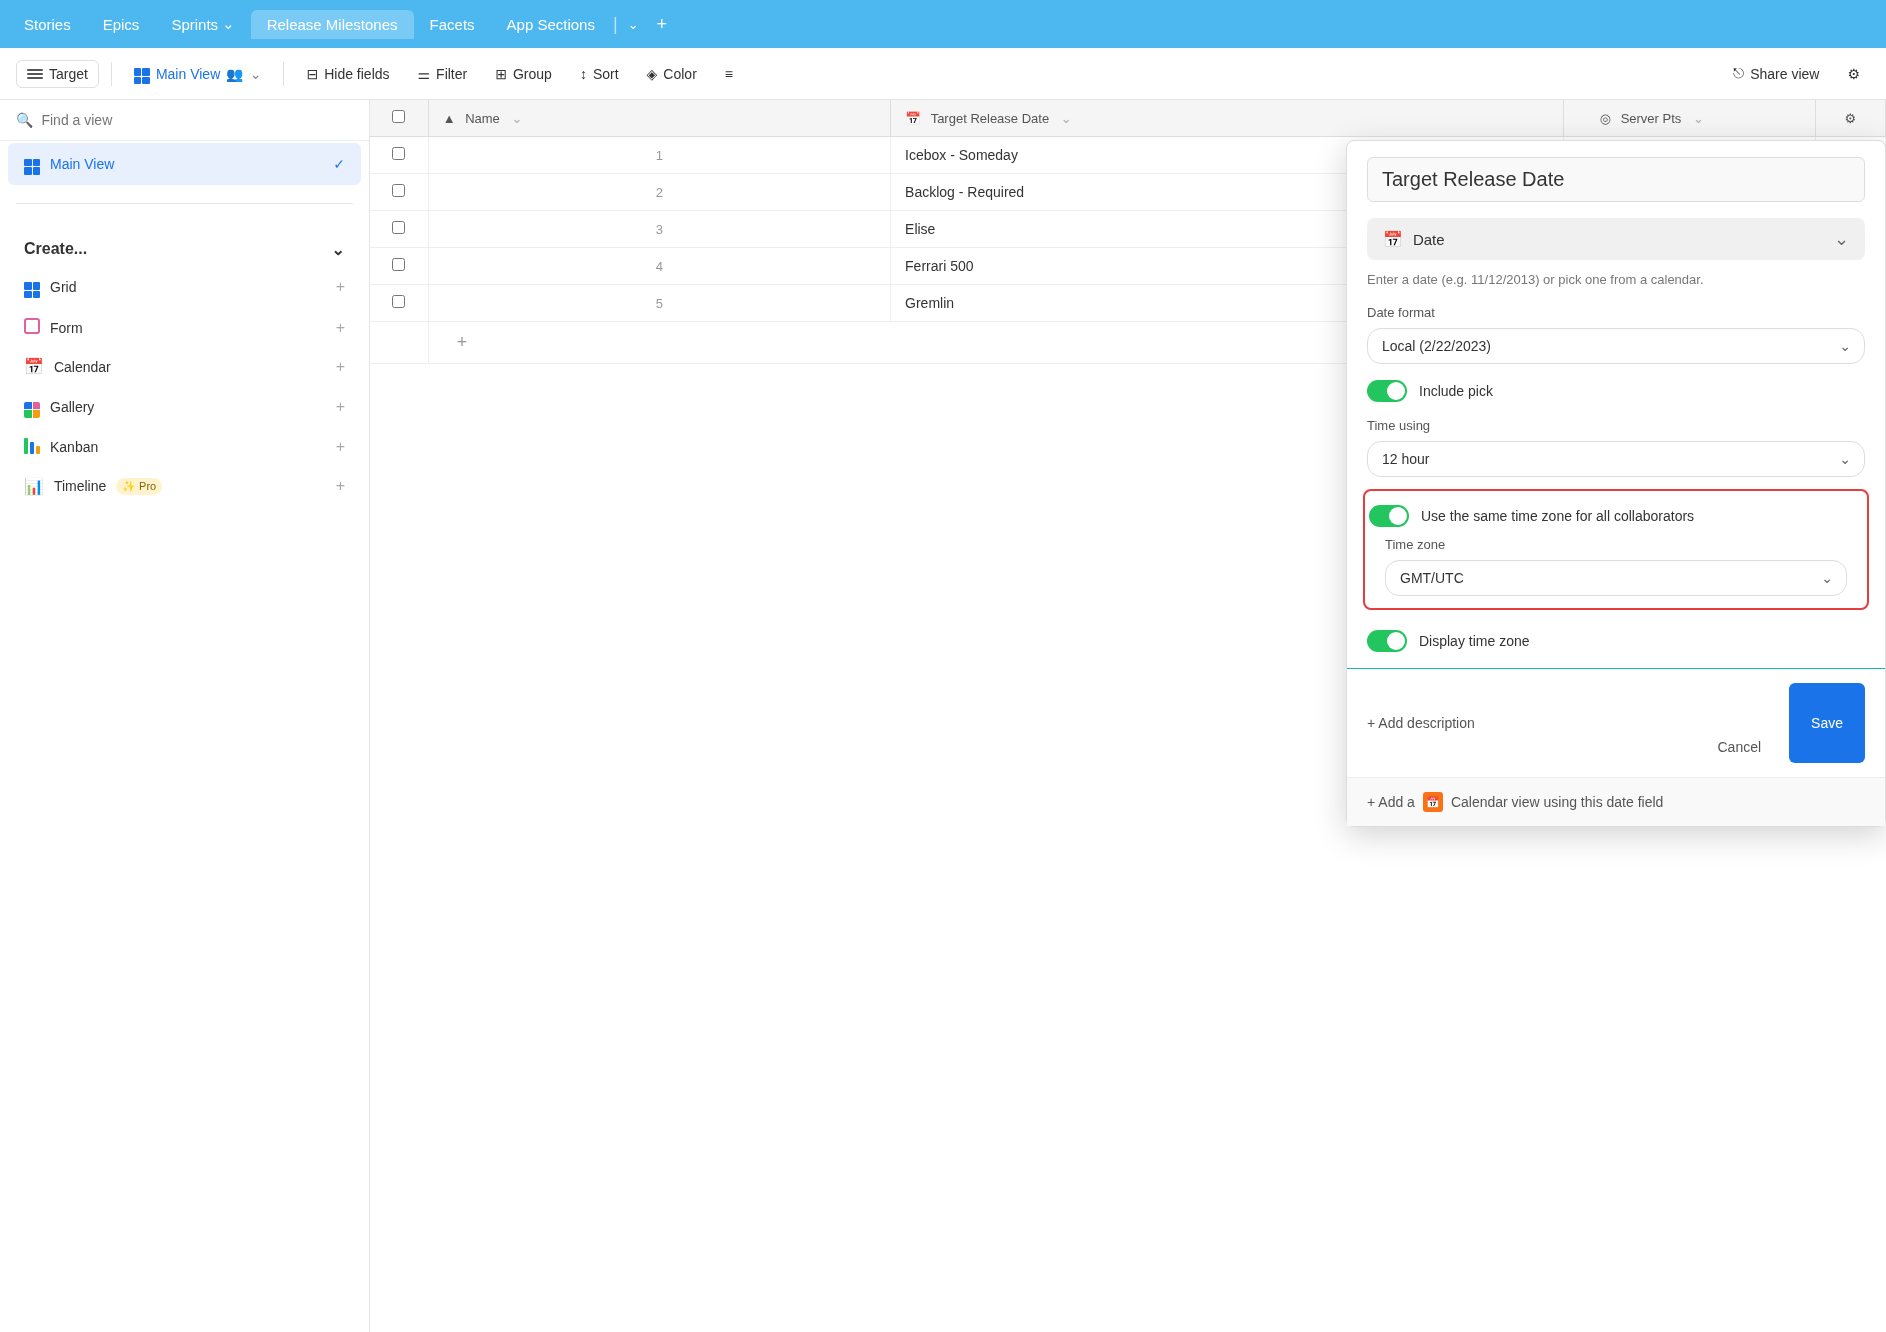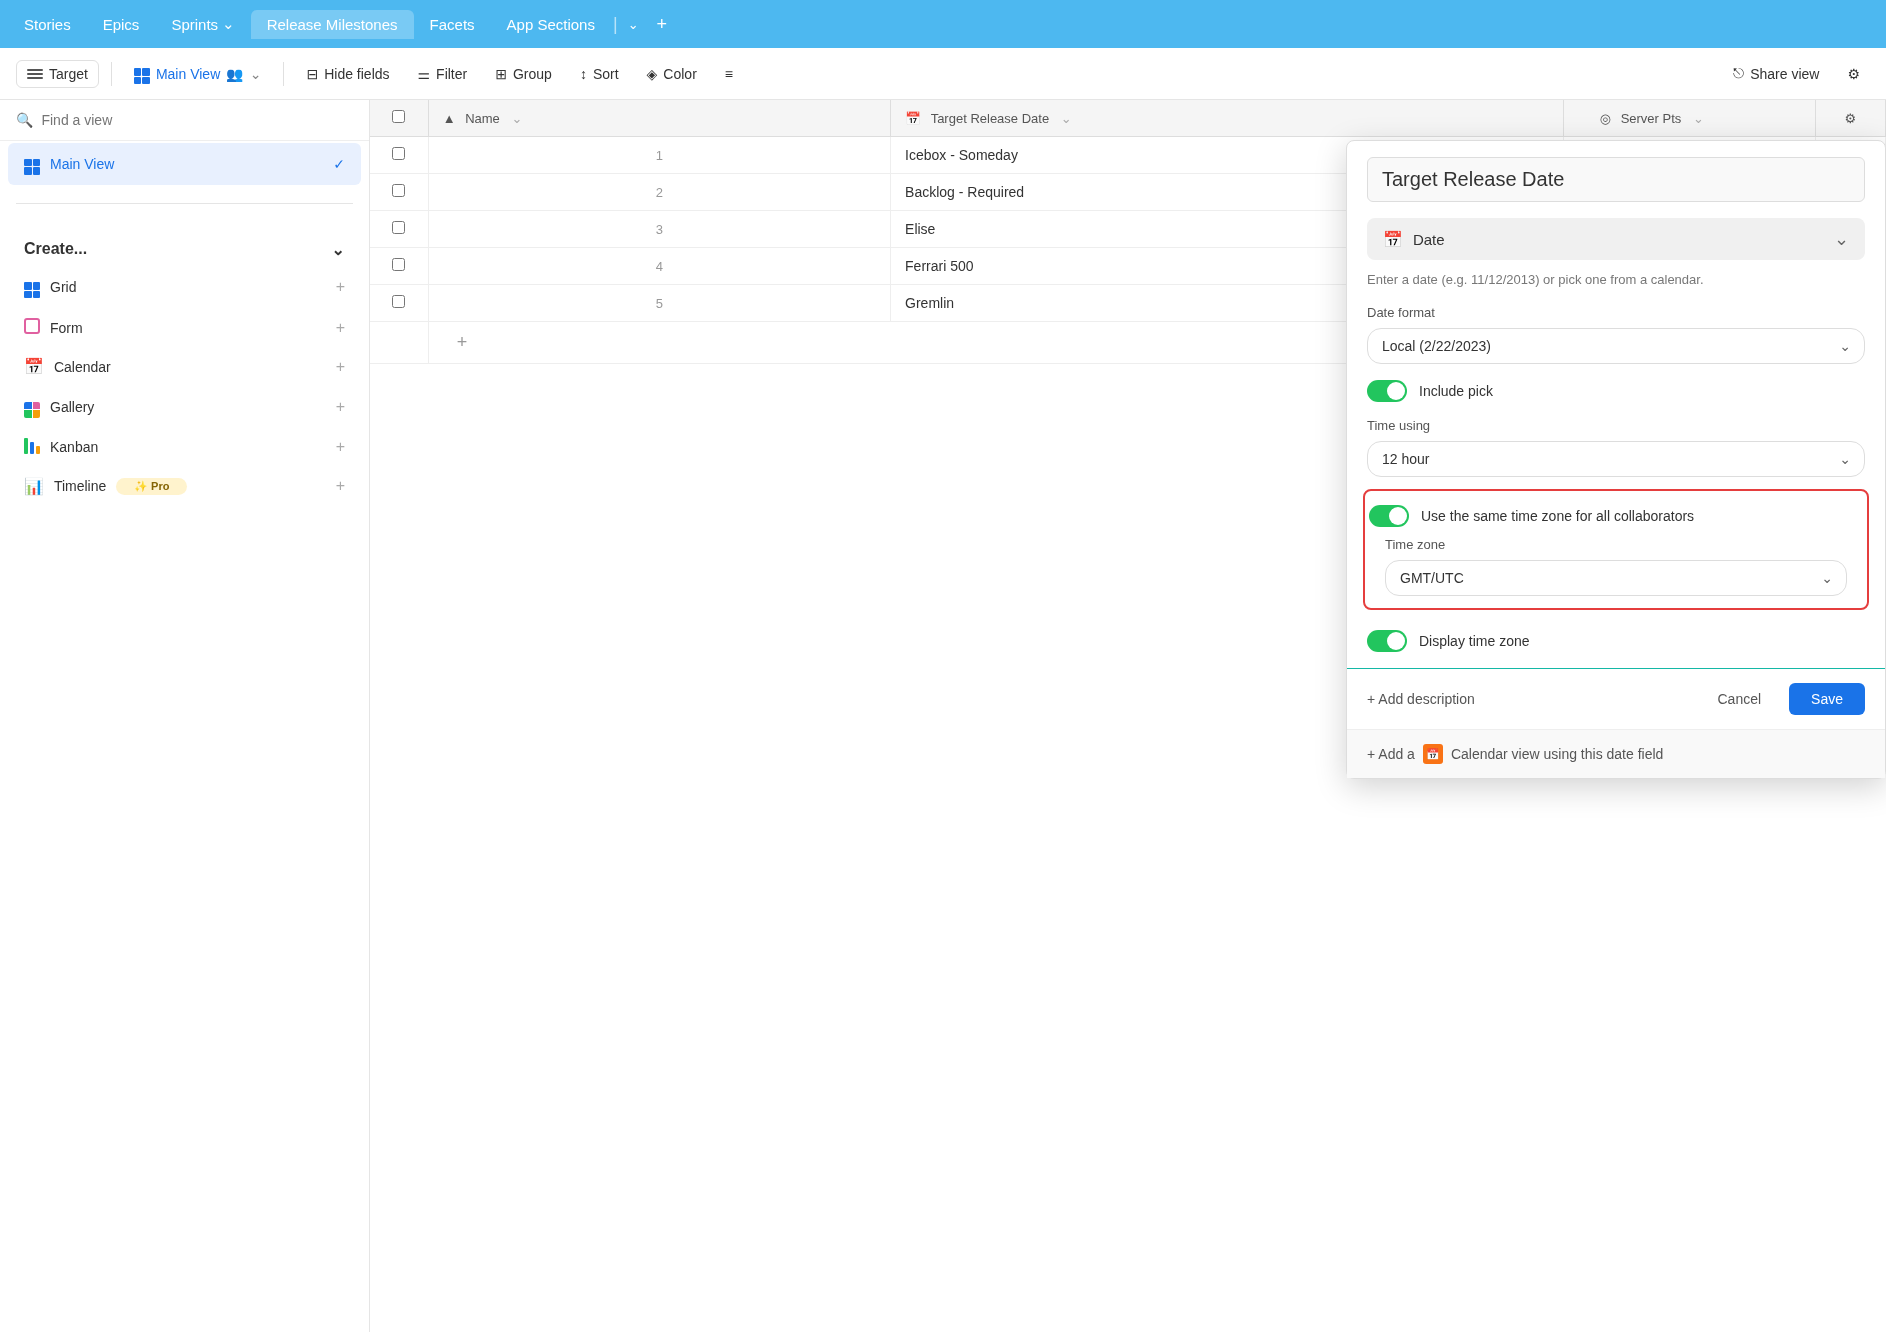--- a/index.html
+++ b/index.html
@@ -146,23 +146,23 @@
       cursor: pointer;
       border-radius: 6px;
     }
     .create-item-left { display: flex; align-items: center; gap: 10px; }
     .create-item-label { font-size: 14px; color: #333; }
     .plus-icon { color: #aaa; font-size: 16px; }
     .pro-badge {
       background: #fff3cd;
       color: #856404;
       font-size: 11px;
-      padding: 2px 18px;
+      padding: 2px 6px;
       border-radius: 10px;
-      font-weight: 700;
+      font-weight: 400;
     }
 
     
     .content-area {
       flex: 1;
       display: flex;
       flex-direction: column;
       overflow: hidden;
       position: relative;
     }
@@ -331,20 +331,21 @@
     }
     .footer-actions { display: flex; gap: 10px; }
     .cancel-btn {
       padding: 8px 18px;
       border-radius: 6px;
       border: none;
       background: none;
       color: #555;
       font-size: 14px;
       cursor: pointer;
+      margin-top: 48px;
     }
     .save-btn {
       padding: 8px 22px;
       border-radius: 6px;
       border: none;
       background: #1a73e8;
       color: #fff;
       font-size: 14px;
       cursor: pointer;
       font-weight: 500;

